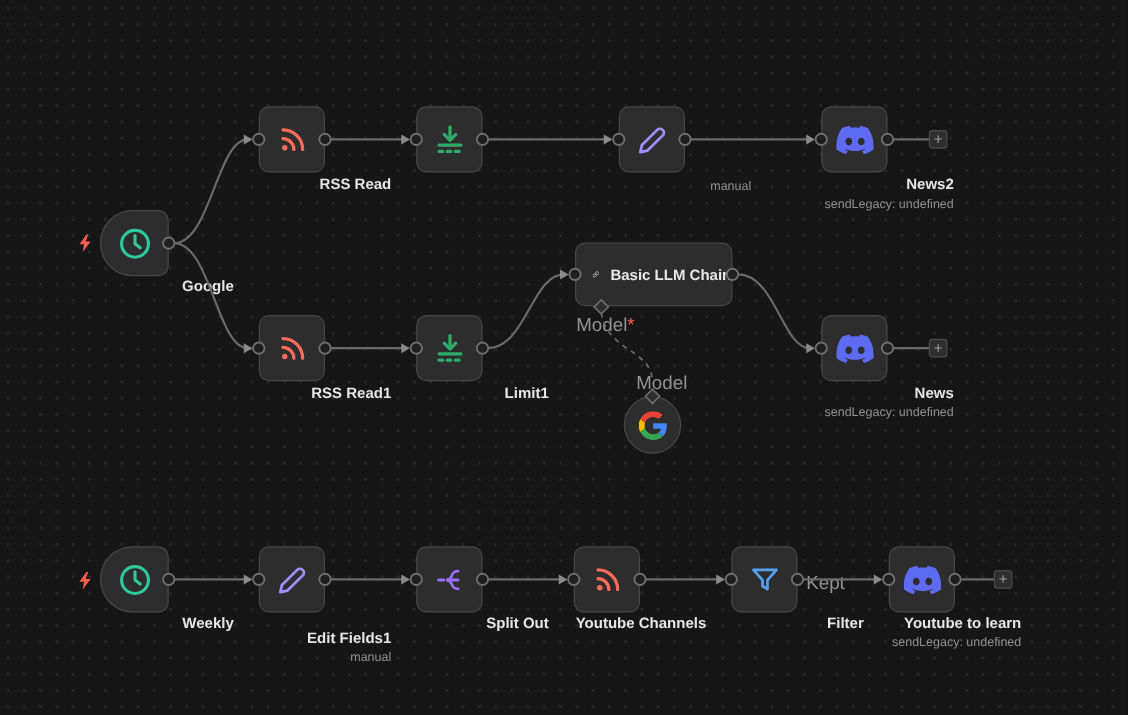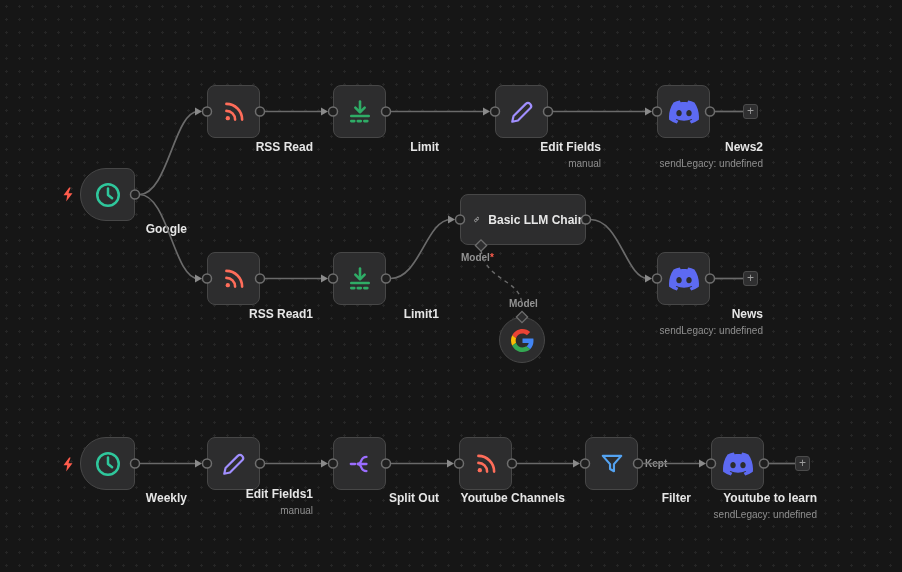--- a/index.html
+++ b/index.html
@@ -21,22 +21,22 @@
   .wide .wlabel{font-size:12px;font-weight:bold;color:#e8e8e8;white-space:nowrap;}
   .caption{position:absolute;width:160px;text-align:right;z-index:2;}
   .caption .nl{font-size:12px;font-weight:bold;color:#e6e6e6;line-height:1.15;}
   .caption .ns{font-size:10px;color:#8f8f8f;margin-top:3px;}
   .plus{
     position:absolute;width:15px;height:15px;box-sizing:border-box;z-index:3;
     background:#2f2f30;border:1px solid #4b4b4b;border-radius:3px;
     color:#9d9d9d;font-size:12px;line-height:12px;text-align:center;cursor:pointer;
   }
   .floatlbl{
-    position:absolute;z-index:3;font-size:10px;color:#939393;
-    background:#161616;padding:0 3px;white-space:nowrap;font-weight:bold;
+    position:absolute;z-index:3;font-size:15px;color:#939393;
+    background:#161616;padding:0 3px;white-space:nowrap;
   }
   .req{color:#ff5c4c;}
   .bolt{position:absolute;z-index:2;}
   svg.overlay{position:absolute;left:0;top:0;z-index:4;pointer-events:none;}
   .conn{stroke:#6a6a6a;stroke-width:1.7;fill:none;}
   .conn.dashed{stroke-dasharray:4 4;stroke-width:1.4;}
   .arrow{fill:#8a8a8a;stroke:none;}
   .port{fill:#1f1f1f;stroke:#6e6e6e;stroke-width:1.5;}
   .diamond{fill:#2d2d2e;stroke:#6e6e6e;stroke-width:1.3;}
 </style>
@@ -171,45 +171,41 @@
         <path fill="#5d6af2" d="M20.317 4.37a19.79 19.79 0 0 0-4.885-1.515.074.074 0 0 0-.079.037c-.21.375-.444.865-.608 1.25-1.845-.276-3.68-.276-5.487 0-.163-.393-.405-.874-.617-1.25a.077.077 0 0 0-.079-.037A19.736 19.736 0 0 0 3.677 4.37a.07.07 0 0 0-.032.028C.533 9.046-.32 13.58.099 18.058a.082.082 0 0 0 .031.056 19.9 19.9 0 0 0 5.993 3.03.078.078 0 0 0 .084-.028c.462-.63.873-1.295 1.226-1.994a.076.076 0 0 0-.041-.106 13.1 13.1 0 0 1-1.872-.892.077.077 0 0 1-.008-.128c.126-.094.252-.192.372-.291a.074.074 0 0 1 .077-.01c3.928 1.793 8.18 1.793 12.062 0a.074.074 0 0 1 .078.01c.12.098.246.197.373.291a.077.077 0 0 1-.006.128 12.3 12.3 0 0 1-1.873.891.077.077 0 0 0-.041.107c.36.698.772 1.362 1.225 1.993a.076.076 0 0 0 .084.028 19.84 19.84 0 0 0 6.002-3.03.077.077 0 0 0 .032-.054c.5-5.177-.838-9.674-3.549-13.66a.06.06 0 0 0-.031-.03zM8.02 15.33c-1.183 0-2.157-1.085-2.157-2.419 0-1.333.956-2.419 2.157-2.419 1.21 0 2.176 1.096 2.157 2.42 0 1.333-.956 2.418-2.157 2.418zm7.975 0c-1.183 0-2.157-1.085-2.157-2.419 0-1.333.955-2.419 2.157-2.419 1.21 0 2.176 1.096 2.157 2.42 0 1.333-.946 2.418-2.157 2.418z"></path>
       </svg>
   </div>
 
   <div class="caption" style="left:27px;top:223px">
       <div class="nl">Google</div>
     </div>
   <div class="caption" style="left:153px;top:141px">
       <div class="nl">RSS Read</div>
     </div>
-  <div class="caption" style="left:279px;top:141px">
-      <div class="nl">Limit</div>
-    </div>
   <div class="caption" style="left:441px;top:141px">
-      <div class="nl">Edit Fields</div>
       <div class="ns">manual</div>
     </div>
   <div class="caption" style="left:603px;top:141px">
       <div class="nl">News2</div>
       <div class="ns">sendLegacy: undefined</div>
     </div>
   <div class="caption" style="left:153px;top:308px">
       <div class="nl">RSS Read1</div>
     </div>
   <div class="caption" style="left:279px;top:308px">
       <div class="nl">Limit1</div>
     </div>
   <div class="caption" style="left:603px;top:308px">
       <div class="nl">News</div>
       <div class="ns">sendLegacy: undefined</div>
     </div>
   <div class="caption" style="left:27px;top:492px">
       <div class="nl">Weekly</div>
     </div>
-  <div class="caption" style="left:153px;top:488px">
+  <div class="caption" style="left:153px;top:504px">
       <div class="nl">Edit Fields1</div>
       <div class="ns">manual</div>
     </div>
   <div class="caption" style="left:279px;top:492px">
       <div class="nl">Split Out</div>
     </div>
   <div class="caption" style="left:531px;top:492px">
       <div class="nl">Filter</div>
     </div>
   <div class="caption" style="left:405px;top:492px">

